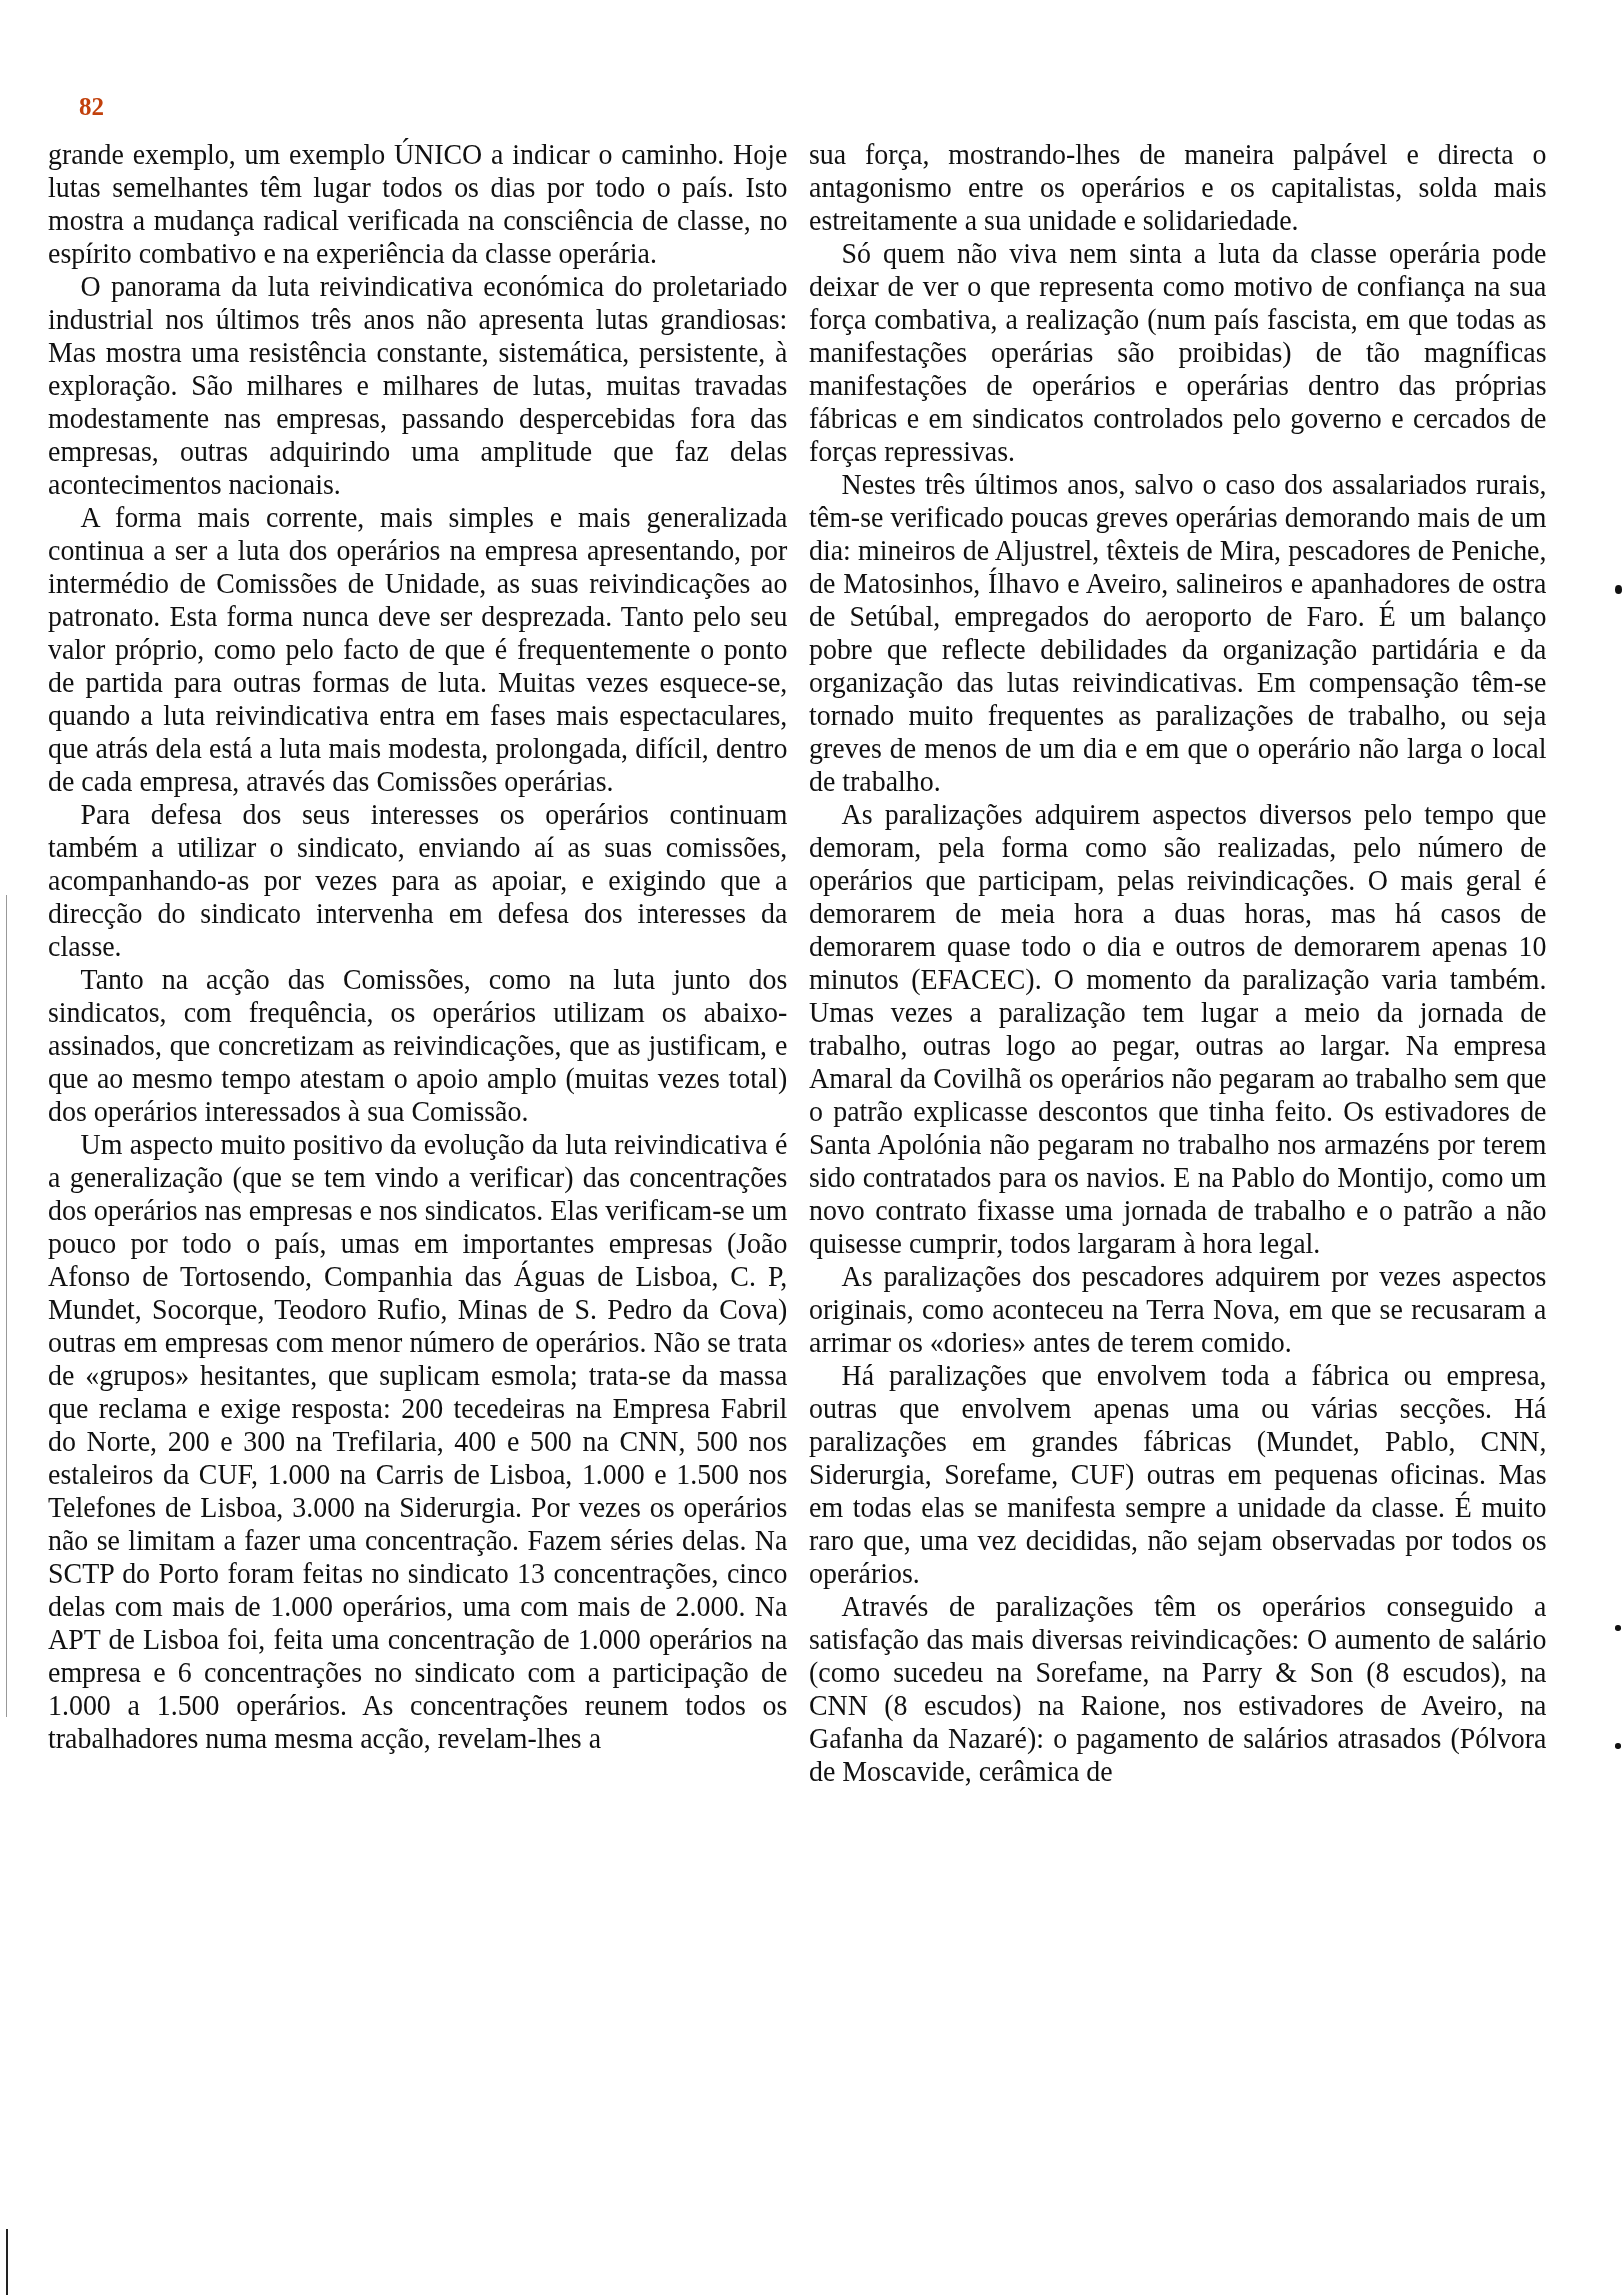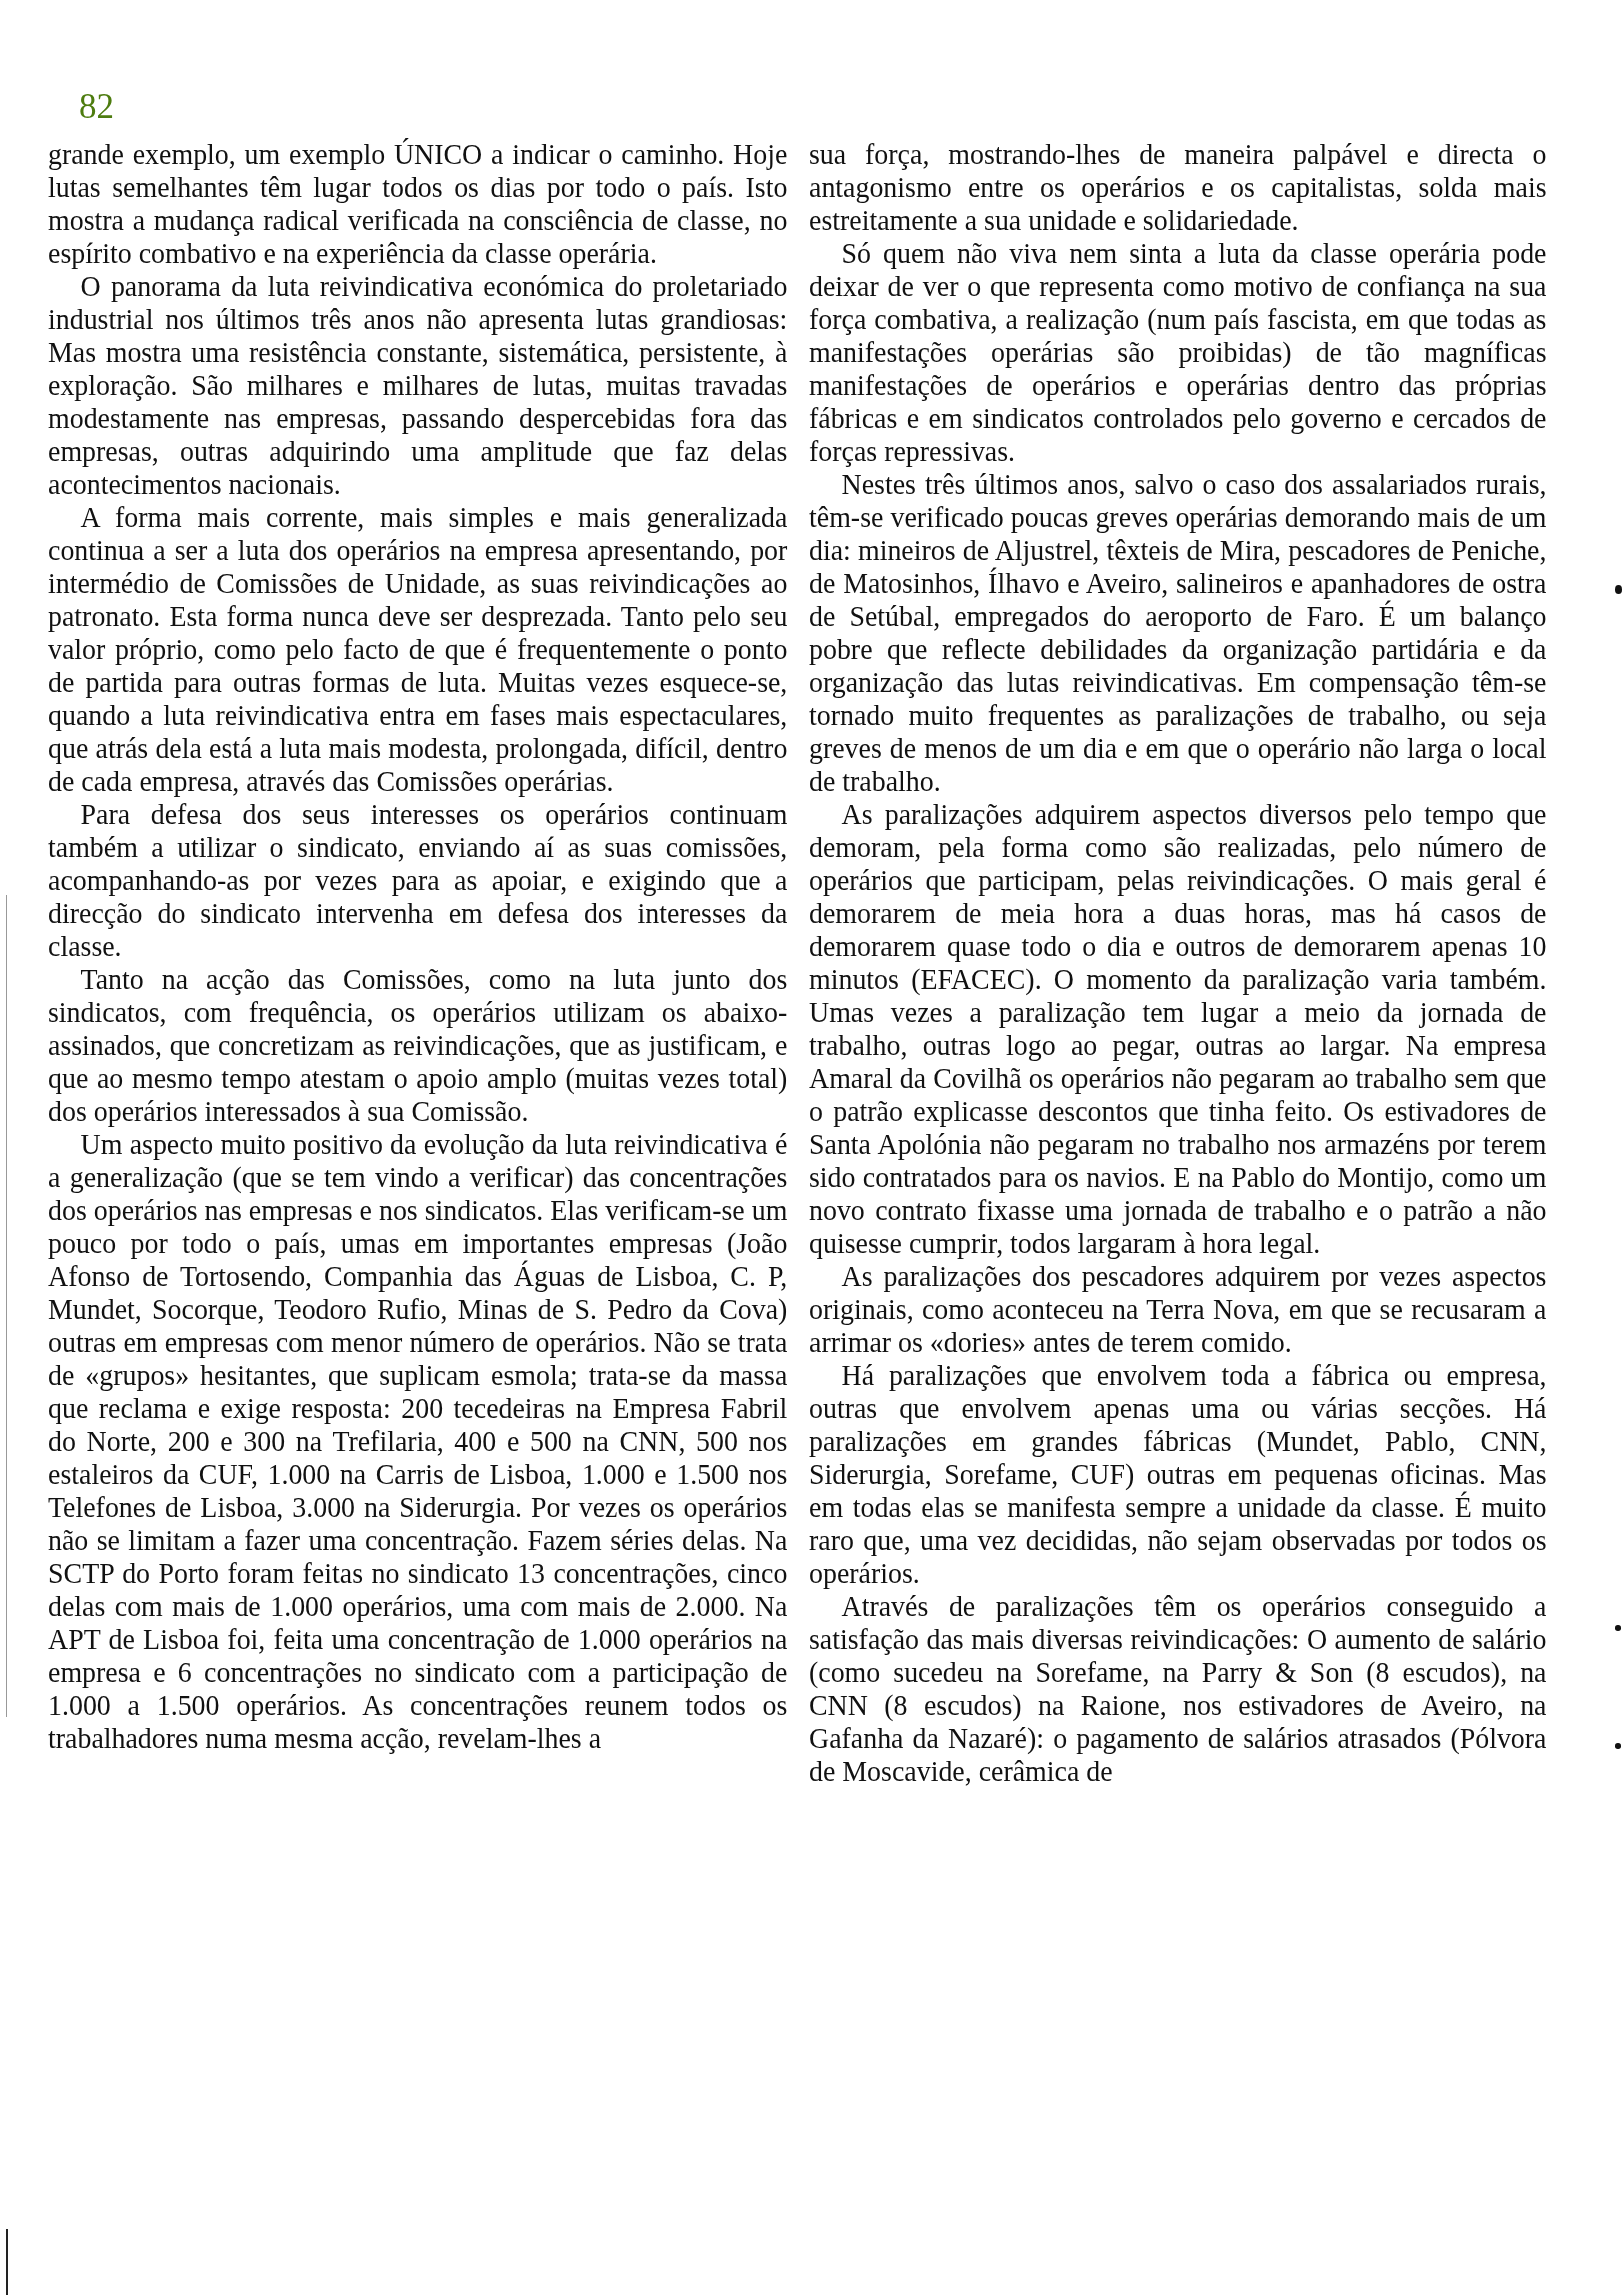--- a/index.html
+++ b/index.html
@@ -3,21 +3,21 @@
 <meta charset="utf-8">
 <style>
   html, body { margin: 0; padding: 0; background: #ffffff; }
   body {
     width: 1623px; height: 2295px; position: relative; overflow: hidden;
     font-family: "Liberation Serif", "DejaVu Serif", serif;
     color: #111111;
   }
   .page-number {
     position: absolute; left: 79px; top: 88px;
-    font-size: 35px; line-height: 37px; color: #4d7c0f;
+    font-size: 25px; line-height: 37px; color: #c2410c; font-weight: bold;
   }
   .column {
     position: absolute; top: 137px;
     font-size: 30px; line-height: 33px;
     text-align: justify;
     transform: scaleX(0.93); transform-origin: 0 0;
   }
   .col-left { left: 48px; width: 795px; }
   .col-right { left: 809px; width: 793px; }
   .para { margin: 0; text-indent: 0; }

